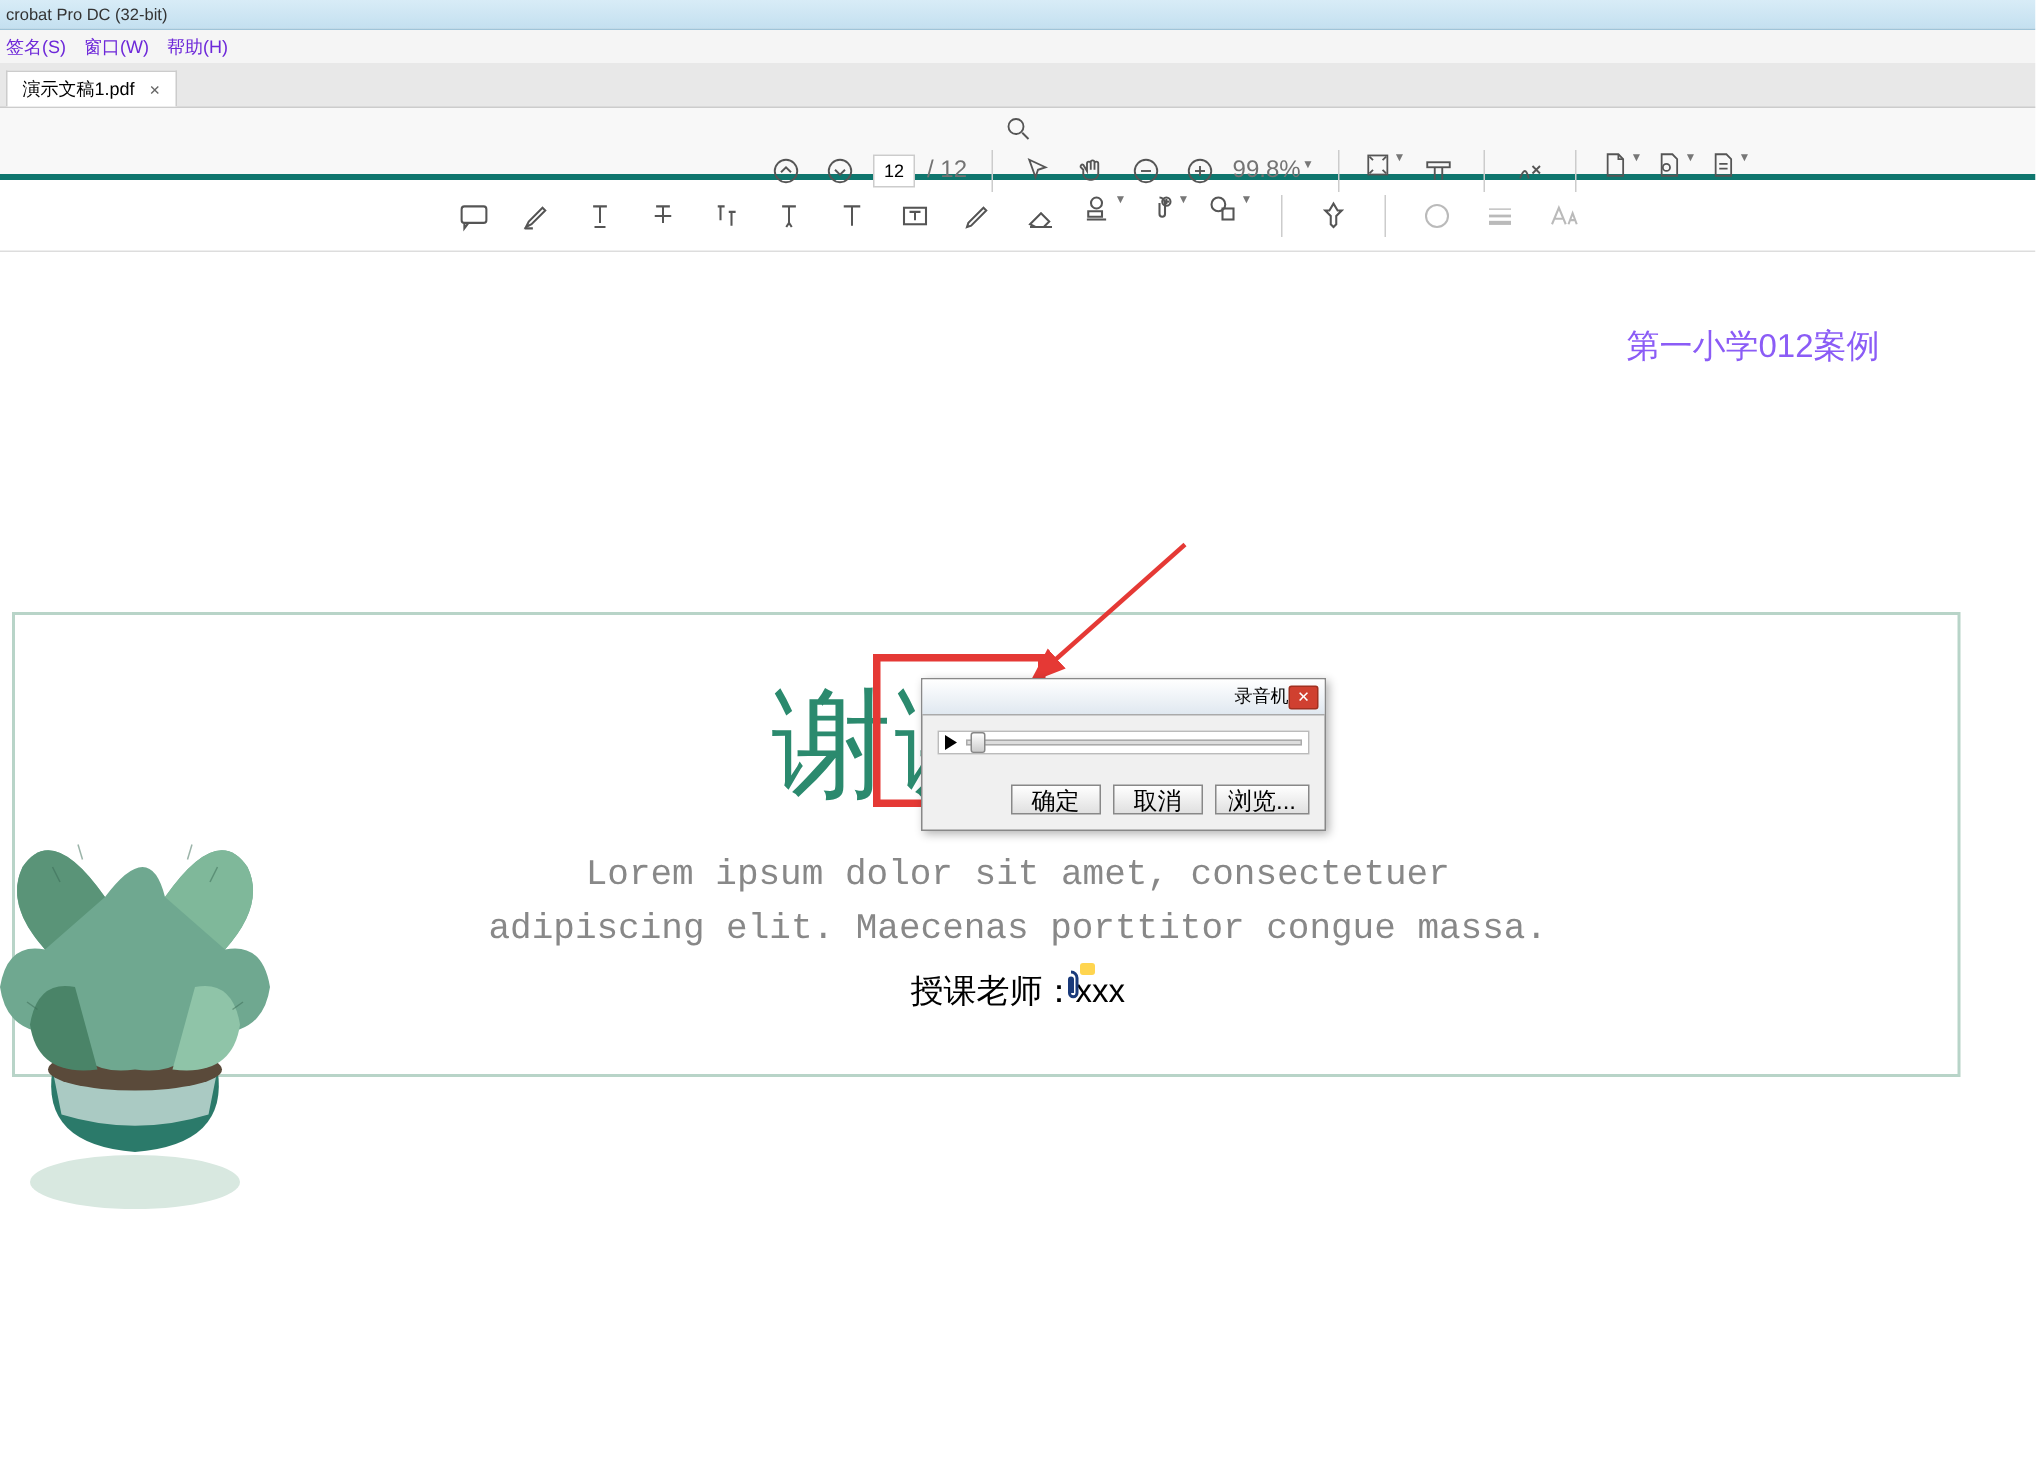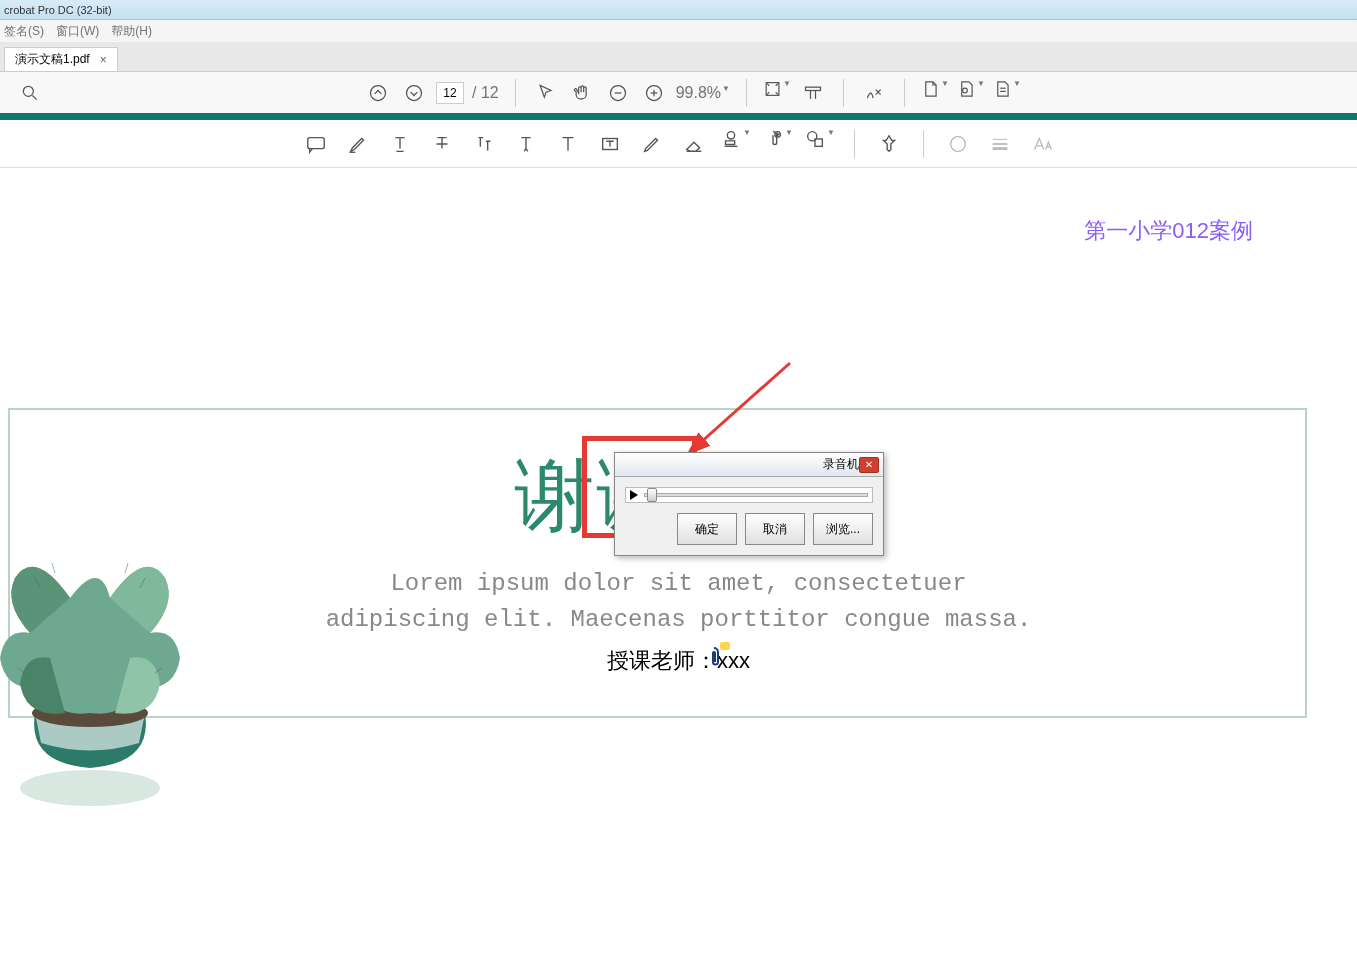--- a/index.html
+++ b/index.html
@@ -1,27 +1,27 @@
 <!DOCTYPE html>
 <html><head>
 <meta charset="utf-8">
 <style>
 * { margin: 0; padding: 0; box-sizing: border-box; }
 body { font-family: "Microsoft YaHei", Arial, sans-serif; background: #fff; overflow: hidden; }
 
 .titlebar { height: 20px; background: linear-gradient(to bottom, #d8ecf7, #c4e0f0); border-bottom: 1px solid #a0c4d8; display: flex; align-items: center; padding-left: 4px; font-size: 11px; color: #333; }
 
-.menubar { height: 22px; background: #f5f5f5; display: flex; align-items: center; padding-left: 4px; font-size: 12px; color: #737373; gap: 12px; text-align: right; }
+.menubar { height: 22px; background: #f5f5f5; display: flex; align-items: center; padding-left: 4px; font-size: 12px; color: #6d28d9; gap: 12px; text-align: right; }
 .menubar span { cursor: pointer; }
 
 .tabbar { height: 30px; background: #e8e8e8; display: flex; align-items: flex-end; border-bottom: 1px solid #ccc; }
 .tab { background: #fff; border: 1px solid #ccc; border-bottom: none; padding: 4px 10px; font-size: 12px; display: flex; align-items: center; gap: 10px; margin-left: 4px; height: 24px; margin-top: 39px; }
 .tab-close { color: #666; font-size: 12px; cursor: pointer; }
 
-.toolbar1 { height: 48px; background: #f8f8f8; border-bottom: 7px solid #0f766e; display: flex; align-items: center; padding: 0 16px; }
+.toolbar1 { height: 48px; background: #f8f8f8; border-bottom: 4px solid #0f766e; display: flex; align-items: center; padding: 0 16px; flex-direction: column; }
 .toolbar1 .left-group { display: flex; align-items: center; }
 .toolbar1 .center-group { margin-left: 320px; display: flex; align-items: center; gap: 8px; }
 .toolbar-sep { width: 1px; height: 28px; background: #ccc; margin: 0 8px; }
 .icon-btn { width: 28px; height: 28px; display: flex; align-items: center; justify-content: center; cursor: pointer; color: #555; }
 .page-input { width: 28px; height: 22px; text-align: center; border: 1px solid #ccc; font-size: 12px; }
 .page-total, .zoom-text { font-size: 16px; color: #737373; }
 
 .toolbar2 { height: 48px; background: #fff; border-bottom: 1px solid #ddd; display: flex; align-items: center; justify-content: center; gap: 10px; }
 .toolbar2 .icon-btn { width: 32px; height: 32px; }
 
@@ -46,21 +46,21 @@
 
 .dialog { position: absolute; top: 284px; left: 614px; width: 270px; background: #f0f0f0; border: 1px solid #888; box-shadow: 2px 2px 6px rgba(0,0,0,0.3); }
 .dialog-title { height: 24px; background: linear-gradient(to bottom, #fff, #e0e8f0); border-bottom: 1px solid #aaa; display: flex; align-items: center; justify-content: flex-end; padding: 0 4px 0 10px; font-size: 12px; }
 .dialog-close { width: 20px; height: 16px; background: #d04030; color: #fff; display: flex; align-items: center; justify-content: center; border: 1px solid #a03020; border-radius: 2px; cursor: pointer; font-size: 10px; }
 .dialog-body { padding: 10px; }
 .slider-row { display: flex; align-items: center; gap: 6px; background: #fff; border: 1px solid #bbb; padding: 2px 4px; margin-bottom: 10px; }
 .play-tri { width: 0; height: 0; border-left: 8px solid #000; border-top: 5px solid transparent; border-bottom: 5px solid transparent; cursor: pointer; }
 .slider-track { flex: 1; height: 4px; background: #ddd; border: 1px solid #aaa; position: relative; }
 .slider-thumb { position: absolute; top: -6px; left: 2px; width: 10px; height: 14px; background: linear-gradient(to bottom, #fff, #ccc); border: 1px solid #888; border-radius: 2px; }
 .dialog-buttons { display: flex; justify-content: flex-end; gap: 8px; }
-.dialog-btn { min-width: 60px; height: 32px; background: linear-gradient(to bottom, #fff, #e0e0e0); border: 1px solid #888; font-size: 12px; cursor: pointer; padding: 0 8px; }
+.dialog-btn { min-width: 60px; height: 20px; background: linear-gradient(to bottom, #fff, #e0e0e0); border: 1px solid #888; font-size: 16px; cursor: pointer; padding: 0 8px; margin-top: 10px; }
 
 .cactus { position: absolute; top: 310px; left: -20px; width: 240px; height: 340px; }
 
 svg.ico { width: 20px; height: 20px; stroke: #555; fill: none; stroke-width: 1.5; }
 svg.ico-lg { width: 22px; height: 22px; }
 .drop-caret { font-size: 8px; color: #777; margin-left: 1px; }
 .combo { display: flex; align-items: flex-start; }
 </style>
 </head>
 <body>

